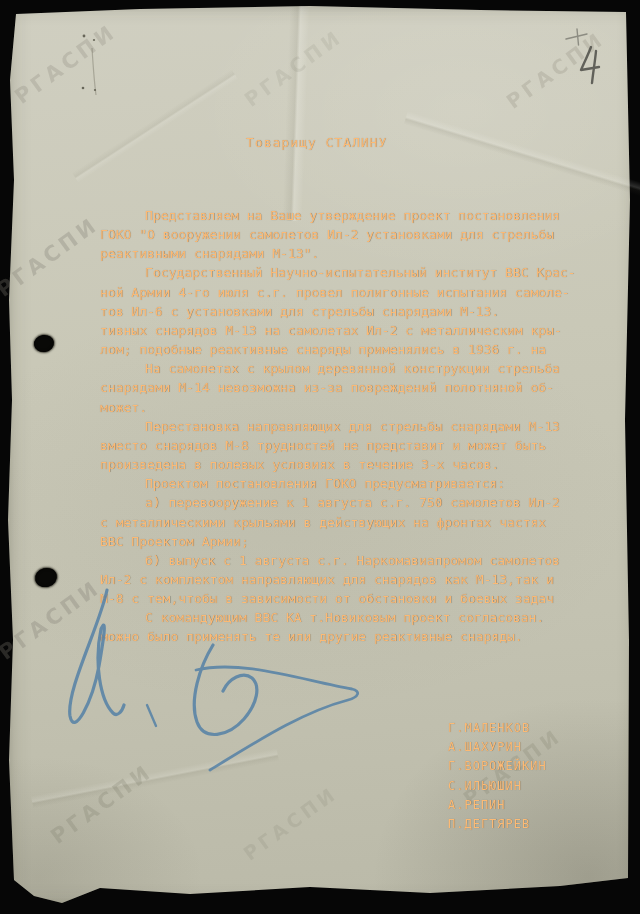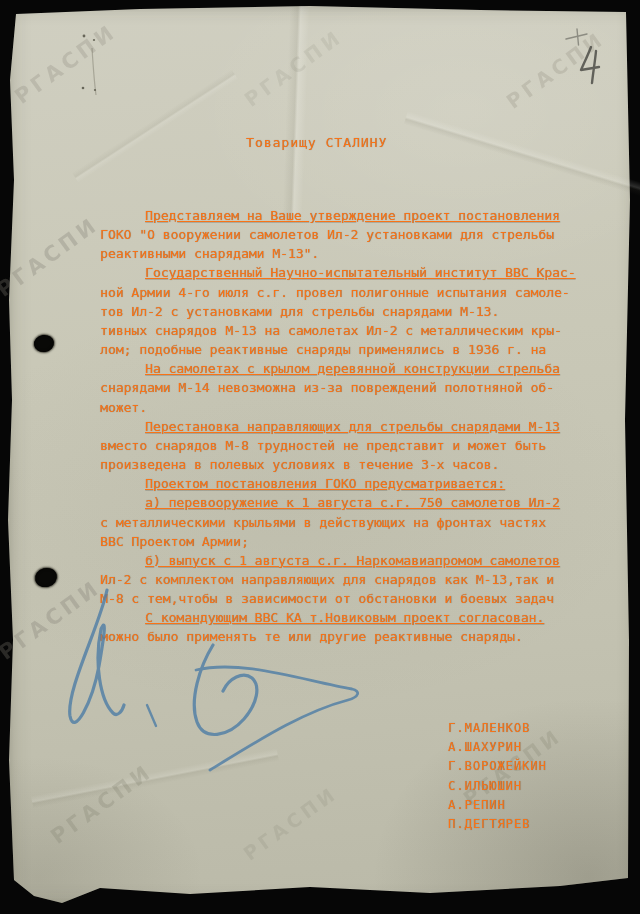--- a/index.html
+++ b/index.html
@@ -38,25 +38,25 @@
     background:linear-gradient(180deg,transparent,rgba(92,90,72,.08) 45%,rgba(255,255,250,.13) 60%,transparent);}
   
   .wm{position:absolute;font-family:"DejaVu Sans",sans-serif;font-weight:bold;
       letter-spacing:4px;transform:rotate(-36deg);pointer-events:none;white-space:nowrap;}
   
   .hole{position:absolute;background:#090907;border-radius:50%;
         box-shadow:0 0 2px 1px rgba(25,24,16,.75), inset 0 0 3px rgba(0,0,0,.9);}
   .hole.h1{left:34px;top:335px;width:20px;height:17px;transform:rotate(-8deg);}
   .hole.h2{left:35px;top:568px;width:22px;height:19px;transform:rotate(-14deg);}
   
-  .typed{color:#f97316;text-shadow:0.3px 0.4px 0.7px rgba(58,60,52,.55);filter:blur(.22px);}
+  .typed{color:#fdba74;text-shadow:0.3px 0.4px 0.7px rgba(58,60,52,.55);filter:blur(.22px);}
   .salutation{position:absolute;left:246px;top:135px;font-size:13px;letter-spacing:1px;}
   .doc-body{position:absolute;left:100px;top:206px;width:474px;font-size:13px;line-height:19.15px;}
   .tline{white-space:pre;}
-  .tline.indent{text-indent:45px;text-decoration:underline;}
+  .tline.indent{text-indent:45px;}
   .sig-block{position:absolute;left:448px;top:719px;font-size:12px;line-height:19.2px;letter-spacing:1px;}
   
   .overlay{position:absolute;left:0;top:0;pointer-events:none;}
 </style>
 </head>
 <body>
 
 <div class="stage">
 
   <div class="paper"></div>
@@ -80,21 +80,21 @@
   <div class="hole h2"></div>
 
   <div class="salutation typed">Товарищу СТАЛИНУ</div>
 
   <div class="doc-body typed">
       <div class="tline indent">Представляем на Ваше утверждение проект постановления</div>
       <div class="tline">ГОКО "О вооружении самолетов Ил-2 установками для стрельбы</div>
       <div class="tline">реактивными снарядами М-13".</div>
       <div class="tline indent">Государственный Научно-испытательный институт ВВС Крас-</div>
       <div class="tline">ной Армии 4-го июля с.г. провел полигонные испытания самоле-</div>
-      <div class="tline">тов Ил-2 с установками для стрельбы снарядами М-13.</div>
+      <div class="tline">тов Ил-6 с установками для стрельбы снарядами М-13.</div>
       <div class="tline">тивных снарядов М-13 на самолетах Ил-2 с металлическим кры-</div>
       <div class="tline">лом; подобные реактивные снаряды применялись в 1936 г. на</div>
       <div class="tline indent">На самолетах с крылом деревянной конструкции стрельба</div>
       <div class="tline">снарядами М-14 невозможна из-за повреждений полотняной об-</div>
       <div class="tline">может.</div>
       <div class="tline indent">Перестановка направляющих для стрельбы снарядами М-13</div>
       <div class="tline">вместо снарядов М-8 трудностей не представит и может быть</div>
       <div class="tline">произведена в полевых условиях в течение 3-х часов.</div>
       <div class="tline indent">Проектом постановления ГОКО предусматривается:</div>
       <div class="tline indent">а) перевооружение к 1 августа с.г. 750 самолетов Ил-2</div>

